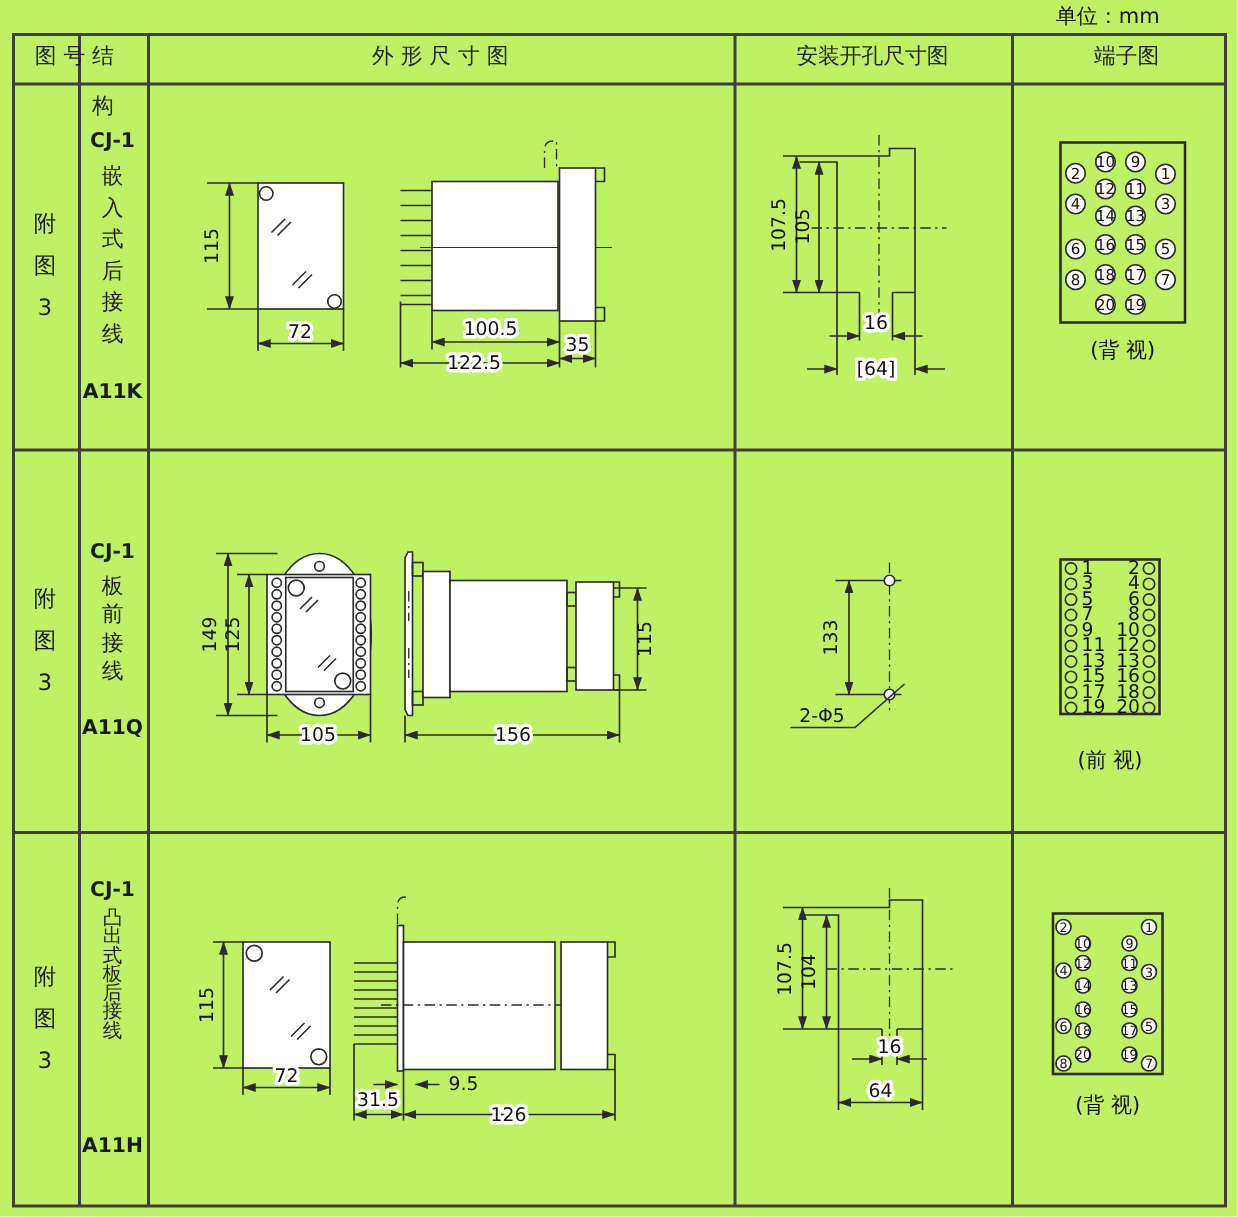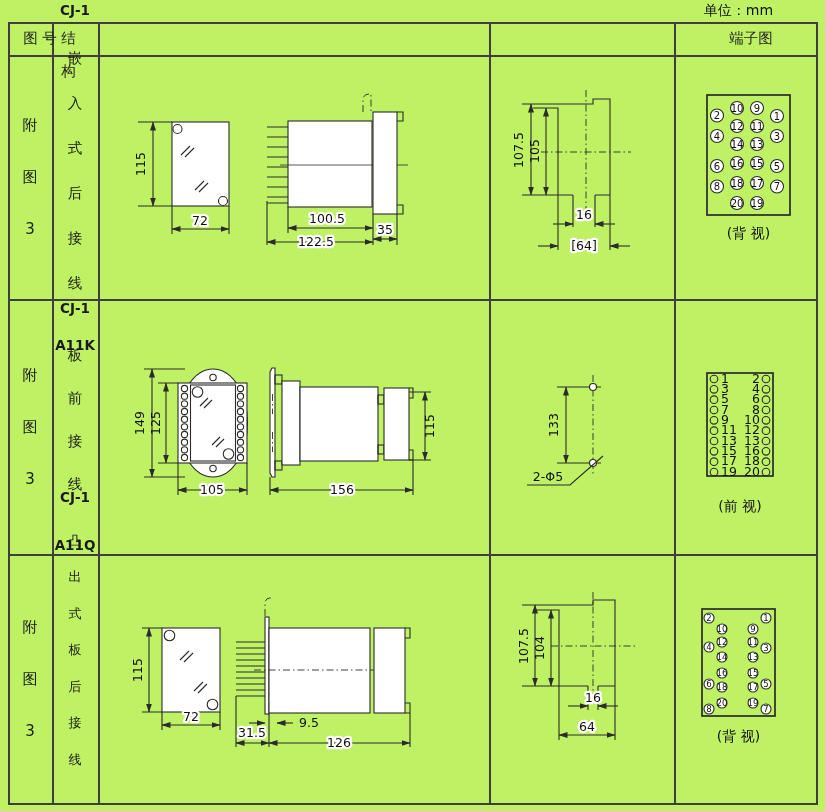--- a/index.html
+++ b/index.html
@@ -4,21 +4,21 @@
 <style>
   html,body{margin:0;padding:0;background:#fff;width:825px;height:811px;overflow:hidden;
     font-family:"DejaVu Sans","Liberation Sans",sans-serif;color:#1a1a1a;}
   .page{position:relative;width:825px;height:811px;background:#bef264;}
   .vl{position:absolute;width:1.5px;background:#3f3f3f;}
   .hl{position:absolute;height:1.5px;background:#3f3f3f;}
   .hcell{position:absolute;top:22px;height:33px;line-height:33px;text-align:center;
     font-size:14.5px;color:#222;}
   .unit{position:absolute;top:2px;left:660px;width:157px;text-align:center;font-size:14px;color:#111;}
   .cellv{position:absolute;display:flex;flex-direction:column;align-items:center;
-    justify-content:center;text-align:center;gap:24px;}
+    justify-content:center;text-align:center;}
   .fig span{font-size:15px;line-height:20px;margin:4px 0;}
   .model{font-size:13.5px;font-weight:600;line-height:20px;margin-bottom:4px;}
   .m2{margin-top:17px;margin-bottom:0;}
   .ch1{font-size:14.5px;line-height:21px;}
   .ch2{font-size:14.5px;line-height:19px;}
   .ch3{font-size:13px;line-height:12.5px;}
   .m2h{margin-top:60px;margin-bottom:0;}
   svg.draw{position:absolute;}
   .ln line,.ln path,.ln rect,.ln circle,.ln ellipse{stroke:#2b2b2b;stroke-width:1.1;fill:none;}
   .ln .wfill{fill:#fff;}
@@ -47,20 +47,22 @@
   <div class="hl" style="top:803px;left:8px;width:810px"></div>
   <div class="vl" style="left:8px;top:22px;height:782px"></div>
   <div class="vl" style="left:52px;top:22px;height:782px"></div>
   <div class="vl" style="left:98px;top:22px;height:782px"></div>
   <div class="vl" style="left:489px;top:22px;height:782px"></div>
   <div class="vl" style="left:674px;top:22px;height:782px"></div>
   <div class="vl" style="left:816px;top:22px;height:782px"></div>
 
   <div class="hcell" style="left:8px;width:64px">图 号</div>
   <div class="hcell" style="left:52px;width:33px">结 构</div>
+  <div class="hcell" style="left:98px;width:391px">外 形 尺 寸 图</div>
+  <div class="hcell" style="left:489px;width:185px">安装开孔尺寸图</div>
   <div class="hcell" style="left:674px;width:154px">端子图</div>
 
   <div class="cellv fig" style="left:8px;top:55px;width:44px;height:244px">
     <span>附</span>
     <span>图</span>
     <span>3</span>
   </div>
   <div class="cellv fig" style="left:8px;top:299px;width:44px;height:255px">
     <span>附</span>
     <span>图</span>

